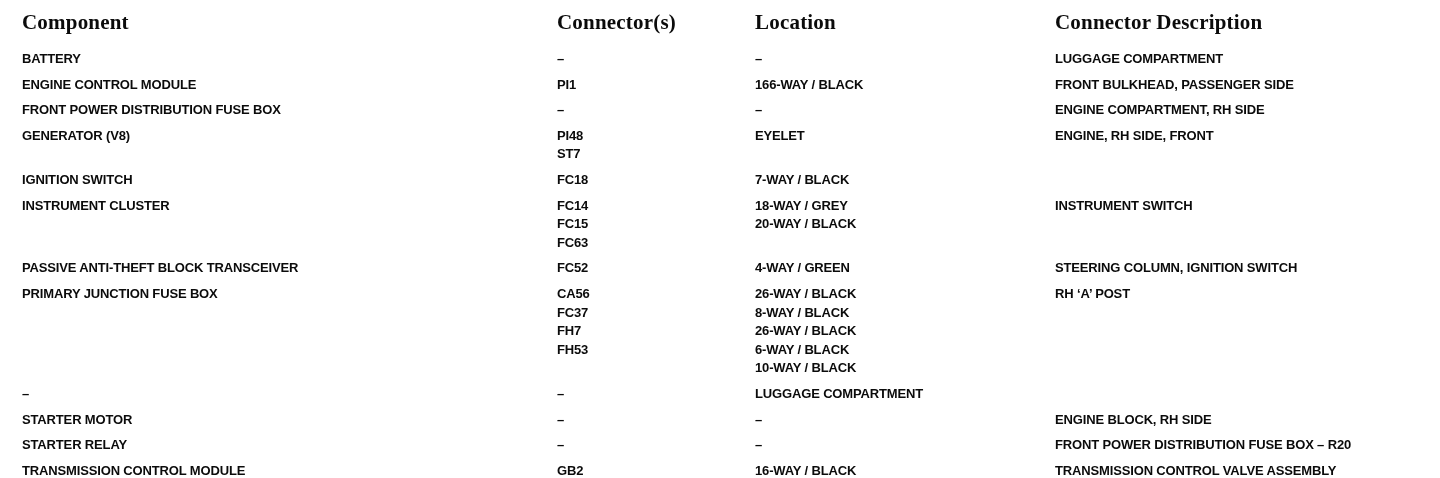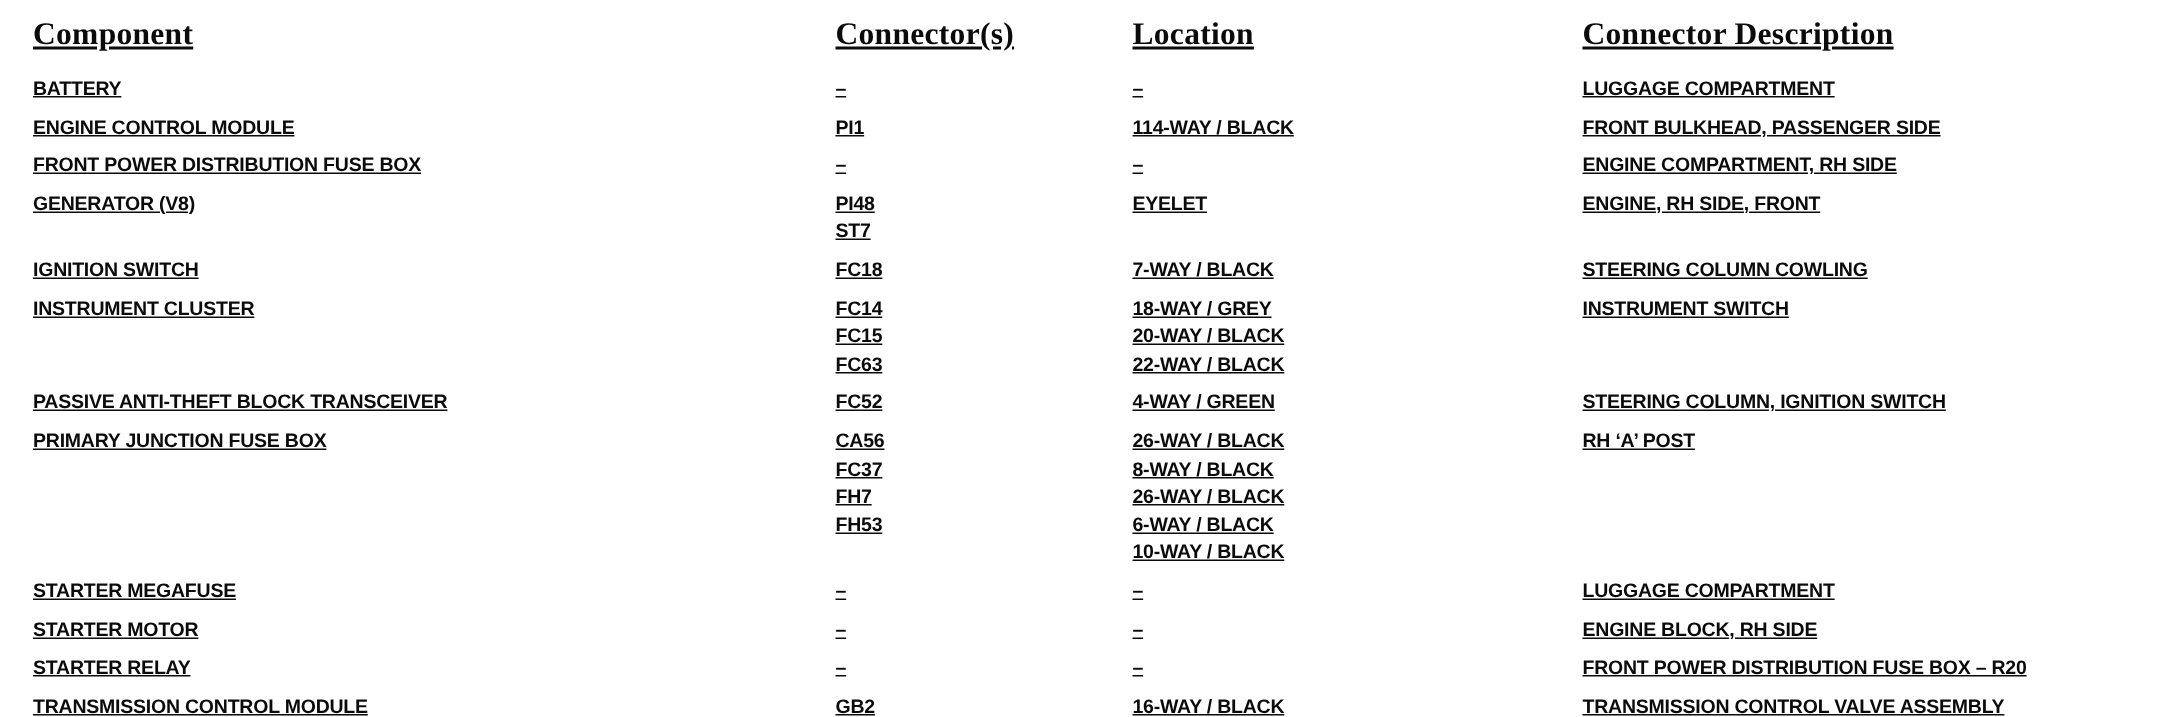--- a/index.html
+++ b/index.html
@@ -8,21 +8,20 @@
     height: 478px;
     background: #ffffff;
     overflow: hidden;
     font-family: "Liberation Sans", sans-serif;
   }
   .page {
     position: relative;
     width: 1420px;
     height: 478px;
     color: #0b0b0b;
-    text-decoration: underline;
   }
   .grid {
     display: grid;
     grid-template-columns: 535px 198px 300px 1fr;
     padding-left: 22px;
     padding-right: 8px;
   }
   .header-row {
     padding-top: 8px;
     font-family: "Liberation Serif", "DejaVu Serif", serif;
@@ -65,21 +64,21 @@
         </div>
     <div class="cell location">LUGGAGE COMPARTMENT</div>
   </div>
 
   <div class="grid group">
     <div class="cell component">ENGINE CONTROL MODULE</div>
     <div class="cell connectors">
           <span class="line">PI1</span>
         </div>
     <div class="cell descs">
-          <span class="line">114-WAY / BLACK</span>
+          <span class="line">166-WAY / BLACK</span>
         </div>
     <div class="cell location">FRONT BULKHEAD, PASSENGER SIDE</div>
   </div>
 
   <div class="grid group">
     <div class="cell component">FRONT POWER DISTRIBUTION FUSE BOX</div>
     <div class="cell connectors">
           <span class="line">–</span>
         </div>
     <div class="cell descs">
@@ -101,34 +100,32 @@
   </div>
 
   <div class="grid group">
     <div class="cell component">IGNITION SWITCH</div>
     <div class="cell connectors">
           <span class="line">FC18</span>
         </div>
     <div class="cell descs">
           <span class="line">7-WAY / BLACK</span>
         </div>
-    <div class="cell location">STEERING COLUMN COWLING</div>
   </div>
 
   <div class="grid group">
     <div class="cell component">INSTRUMENT CLUSTER</div>
     <div class="cell connectors">
           <span class="line">FC14</span>
           <span class="line">FC15</span>
           <span class="line">FC63</span>
         </div>
     <div class="cell descs">
           <span class="line">18-WAY / GREY</span>
           <span class="line">20-WAY / BLACK</span>
-          <span class="line">22-WAY / BLACK</span>
         </div>
     <div class="cell location">INSTRUMENT SWITCH</div>
   </div>
 
   <div class="grid group">
     <div class="cell component">PASSIVE ANTI-THEFT BLOCK TRANSCEIVER</div>
     <div class="cell connectors">
           <span class="line">FC52</span>
         </div>
     <div class="cell descs">
@@ -149,21 +146,20 @@
           <span class="line">26-WAY / BLACK</span>
           <span class="line">8-WAY / BLACK</span>
           <span class="line">26-WAY / BLACK</span>
           <span class="line">6-WAY / BLACK</span>
           <span class="line">10-WAY / BLACK</span>
         </div>
     <div class="cell location">RH ‘A’ POST</div>
   </div>
 
   <div class="grid group">
-    <div class="cell component">STARTER MEGAFUSE</div>
     <div class="cell connectors">
           <span class="line">–</span>
         </div>
     <div class="cell descs">
           <span class="line">–</span>
         </div>
     <div class="cell location">LUGGAGE COMPARTMENT</div>
   </div>
 
   <div class="grid group">

